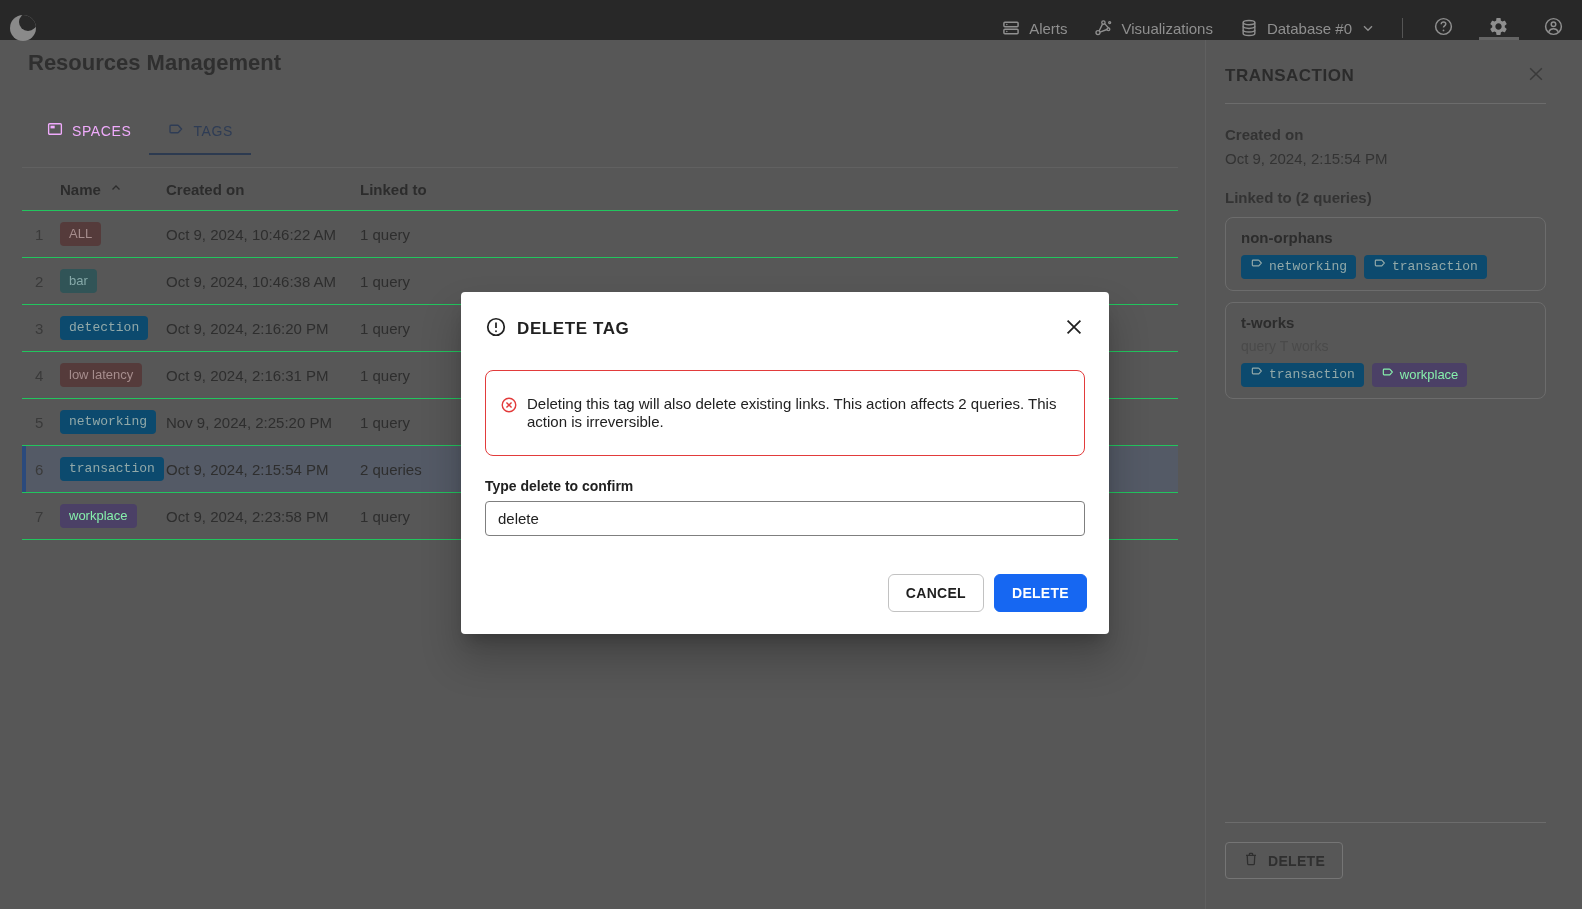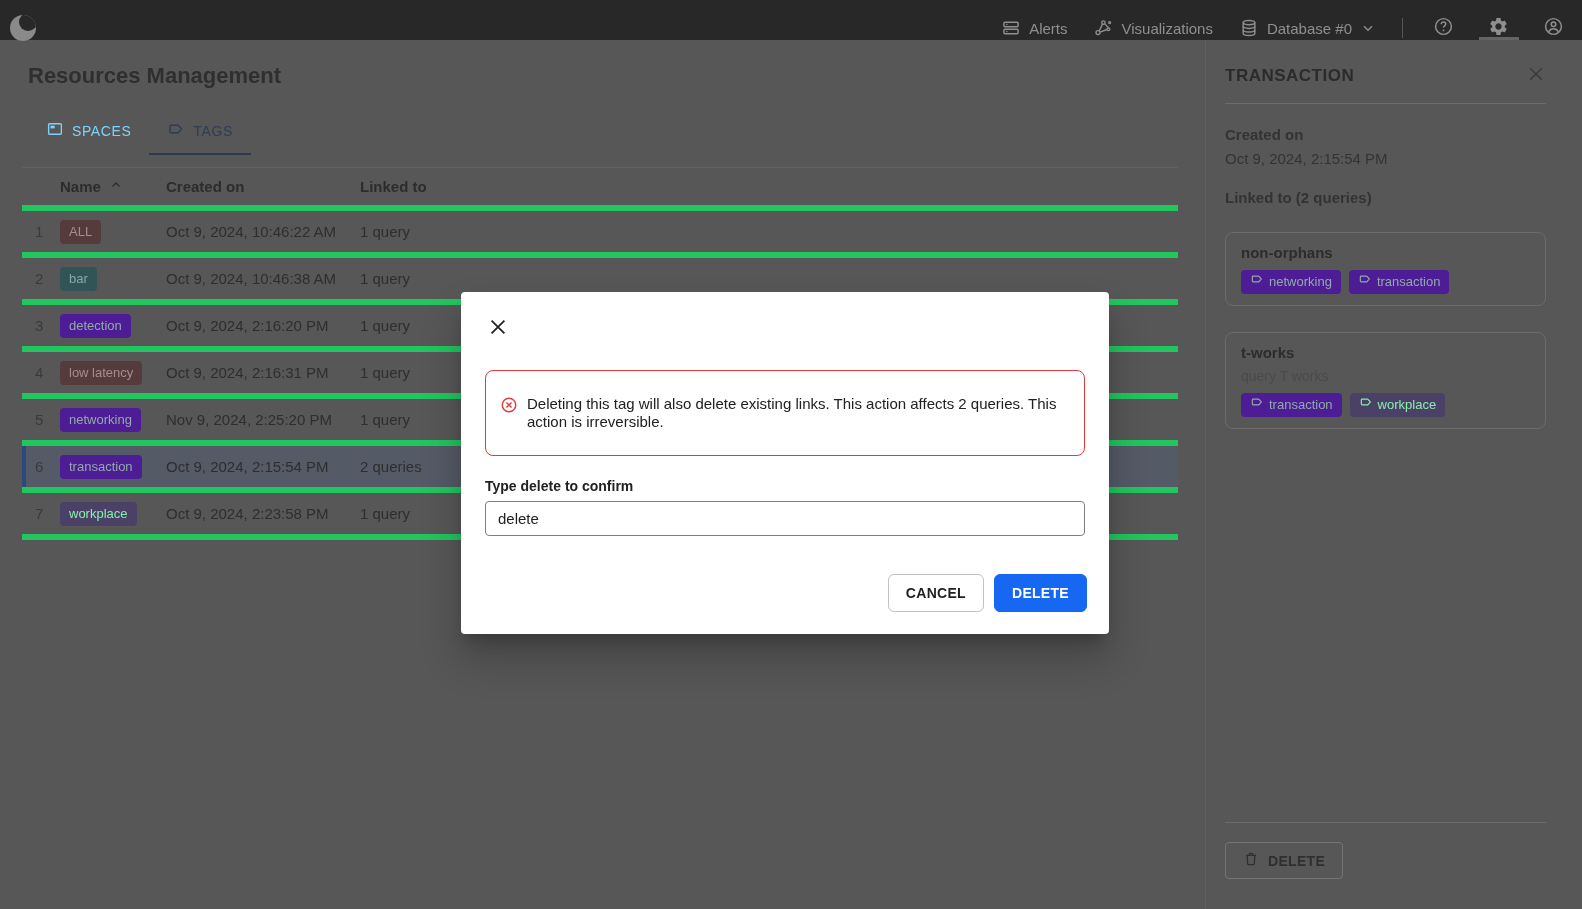--- a/index.html
+++ b/index.html
@@ -13,51 +13,51 @@
   .nav-item { display:flex; align-items:center; gap:8px; color:#8f8f8f; font-size:15px; cursor:pointer; height:100%; position:relative; }
   .nav-item svg { display:block; }
   .nav-sep { width:1px; height:20px; background:#555; }
   .nav-iconbtn { color:#8f8f8f; display:flex; align-items:center; height:100%; position:relative; padding:0 4px; }
   .nav-iconbtn.active::after { content:""; position:absolute; bottom:0; left:50%; transform:translateX(-50%);
             width:40px; height:3px; background:#646464; }
   .logo { width:26px; height:26px; border-radius:50%; background:#8a8a8a; position:relative; overflow:hidden; }
   .logo::after { content:""; position:absolute; width:18px; height:18px; border-radius:50%; background:#282828; top:-2px; right:-1px; }
 
   
-  .page-title { position:absolute; left:28px; top:63px; font-size:22px; font-weight:bold; color:#2f2f2f; }
+  .page-title { position:absolute; left:28px; top:50px; font-size:22px; font-weight:bold; color:#2f2f2f; }
   .tabs { position:absolute; left:28px; top:110px; display:flex; }
   .tab { display:flex; align-items:center; gap:8px; font-size:14px; letter-spacing:.6px; padding:10px 18px 12px 18px;
-         color:#7dd3fc; border-bottom:2px solid transparent; cursor:pointer; }
+         color:#f0abfc; border-bottom:2px solid transparent; cursor:pointer; }
   .tab.active { color:#2e3c55; border-bottom-color:#2c3a50; }
 
   .tagtable { position:absolute; left:22px; top:167px; width:1156px; font-size:15px; color:#2e2e2e; }
   .trow { display:grid; grid-template-columns:38px 106px 194px auto; align-items:center; height:47px;
-          border-bottom:6px solid #22c55e; }
+          border-bottom:1px solid #22c55e; }
   .thead { height:44px; border-top:1px solid #616161; font-weight:bold; color:#2c2c2c; }
   .thead .hname { display:flex; align-items:center; gap:8px; }
   .cell-num { padding-left:13px; color:#3a3a3a; }
   .trow.selected { background:#545a66; box-shadow:inset 4px 0 0 #2b4a7c; }
 
   .tagpill { display:inline-block; font-size:13px; line-height:24px; padding:0 9px; border-radius:4px; }
   .tag-maroon  { background:#553b3b; color:#a68d8d; }
   .tag-teal    { background:#315457; color:#86a9a9; }
-  .tag-sage    { background:#4c1d95; color:#92a9a9; }
+  .tag-sage    { background:#0c4a6e; color:#92a9a9;font-family:Liberation Mono, monospace; }
   .tag-purple  { background:#4b4066; color:#86efac; }
 
   
   .panel { position:absolute; top:40px; right:0; bottom:0; width:377px; border-left:1px solid #606060; }
   .panel-inner { padding:24px 36px 0 19px; }
   .panel-headrow { display:flex; align-items:center; justify-content:space-between; }
   .panel-title { font-size:17px; font-weight:bold; letter-spacing:.5px; color:#2b2b2b; }
   .panel-close { color:#3a3a3a; cursor:pointer; display:flex; }
   .hr { height:1px; background:#6c6c6c; border:0; }
   .panel-hr1 { margin-top:15px; }
   .p-label { font-weight:bold; font-size:15px; color:#333; margin-top:22px; }
   .p-value { font-size:15px; color:#333; margin-top:7px; }
-  .qcard { border:1px solid #6c6c6c; border-radius:8px; padding:11px 15px; margin-top:26px; }
+  .qcard { border:1px solid #6c6c6c; border-radius:8px; padding:11px 15px; margin-top:11px; }
   .qcard-title { font-size:15px; font-weight:bold; color:#2c2c2c; }
   .qcard-sub { font-size:14px; color:#4a4a4a; margin-top:7px; }
   .chips { display:flex; gap:8px; margin-top:9px; }
   .chip { display:inline-flex; align-items:center; gap:5px; font-size:13px; line-height:24px; padding:0 9px; border-radius:4px; }
   .chip svg { flex:none; }
   .panel-footer { position:absolute; left:19px; right:36px; bottom:30px; }
   .panel-del-btn { margin-top:19px; display:inline-flex; align-items:center; gap:9px; height:37px; padding:0 17px;
                    border:1px solid #757575; border-radius:4px; color:#2f2f2f; font-size:14px; font-weight:bold;
                    letter-spacing:.3px; background:transparent; cursor:pointer; }
 
@@ -308,20 +308,30 @@
           <path d="M4.5 6.5 H19.5 M9.5 6.5 V4.8 C9.5 4.1 10 3.6 10.7 3.6 H13.3 C14 3.6 14.5 4.1 14.5 4.8 V6.5 M6.3 6.5 L7 19 C7.05 19.9 7.7 20.5 8.6 20.5 H15.4 C16.3 20.5 16.95 19.9 17 19 L17.7 6.5"></path>
         </svg>
       </span>
       <span>DELETE</span>
     </button>
   </div>
 </div>
 
 <div class="modal">
   <div class="modal-head">
+    <div class="modal-title-wrap">
+      <span>
+        <svg width="22" height="22" viewBox="0 0 24 24" fill="none" stroke="currentColor" stroke-width="1.9">
+          <circle cx="12" cy="12" r="9"></circle>
+          <path d="M12 7 V13.2"></path>
+          <circle cx="12" cy="16.6" r="1" fill="currentColor" stroke="none"></circle>
+        </svg>
+      </span>
+      <span class="modal-title">DELETE TAG</span>
+    </div>
     <div class="modal-close">
       <span>
         <svg width="22" height="22" viewBox="0 0 24 24" fill="none" stroke="currentColor" stroke-width="1.9">
             <path d="M5 5 L19 19 M19 5 L5 19"></path>
           </svg>
       </span>
     </div>
   </div>
 
   <div class="warnbox">

